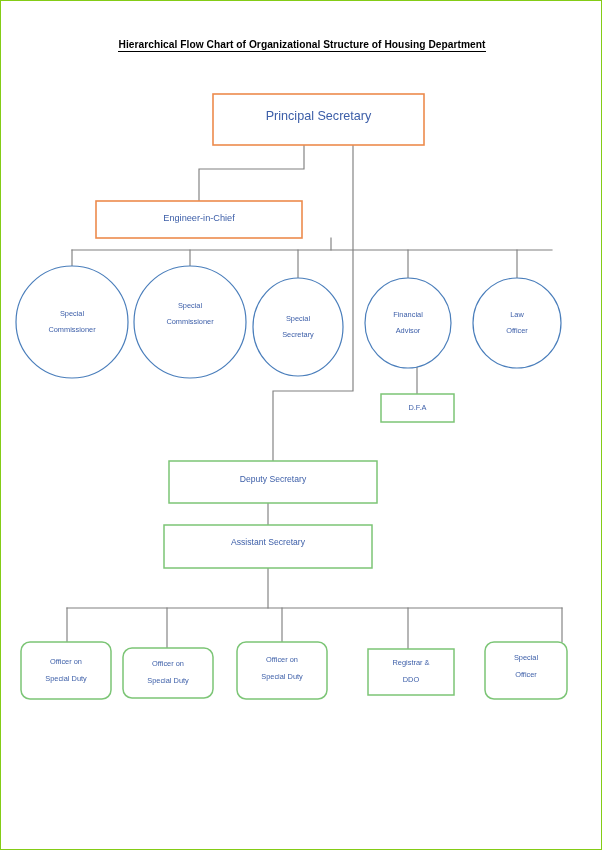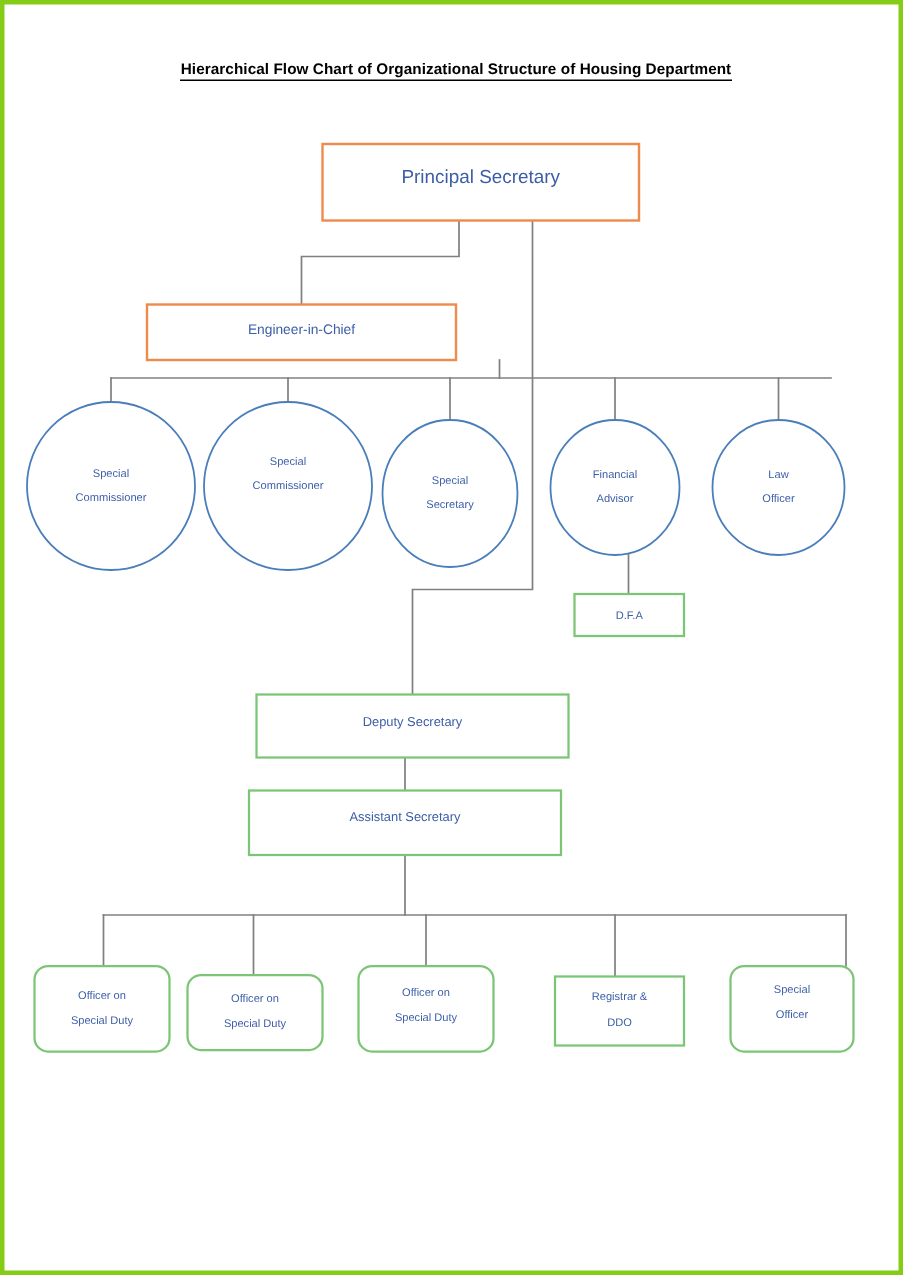--- a/index.html
+++ b/index.html
@@ -12,21 +12,21 @@
     width: 602px;
     height: 850px;
     font-family: "Liberation Sans", sans-serif;
     overflow: hidden;
   }
   #page {
     position: relative;
     width: 602px;
     height: 850px;
     box-sizing: border-box;
-    border: 3px solid #84cc16;
+    border: 1px solid #84cc16;
     background: #ffffff;
   }
   #chart-title {
     position: absolute;
     left: 0;
     top: 38px;
     width: 602px;
     text-align: center;
     font-size: 10.2px;
     font-weight: bold;

